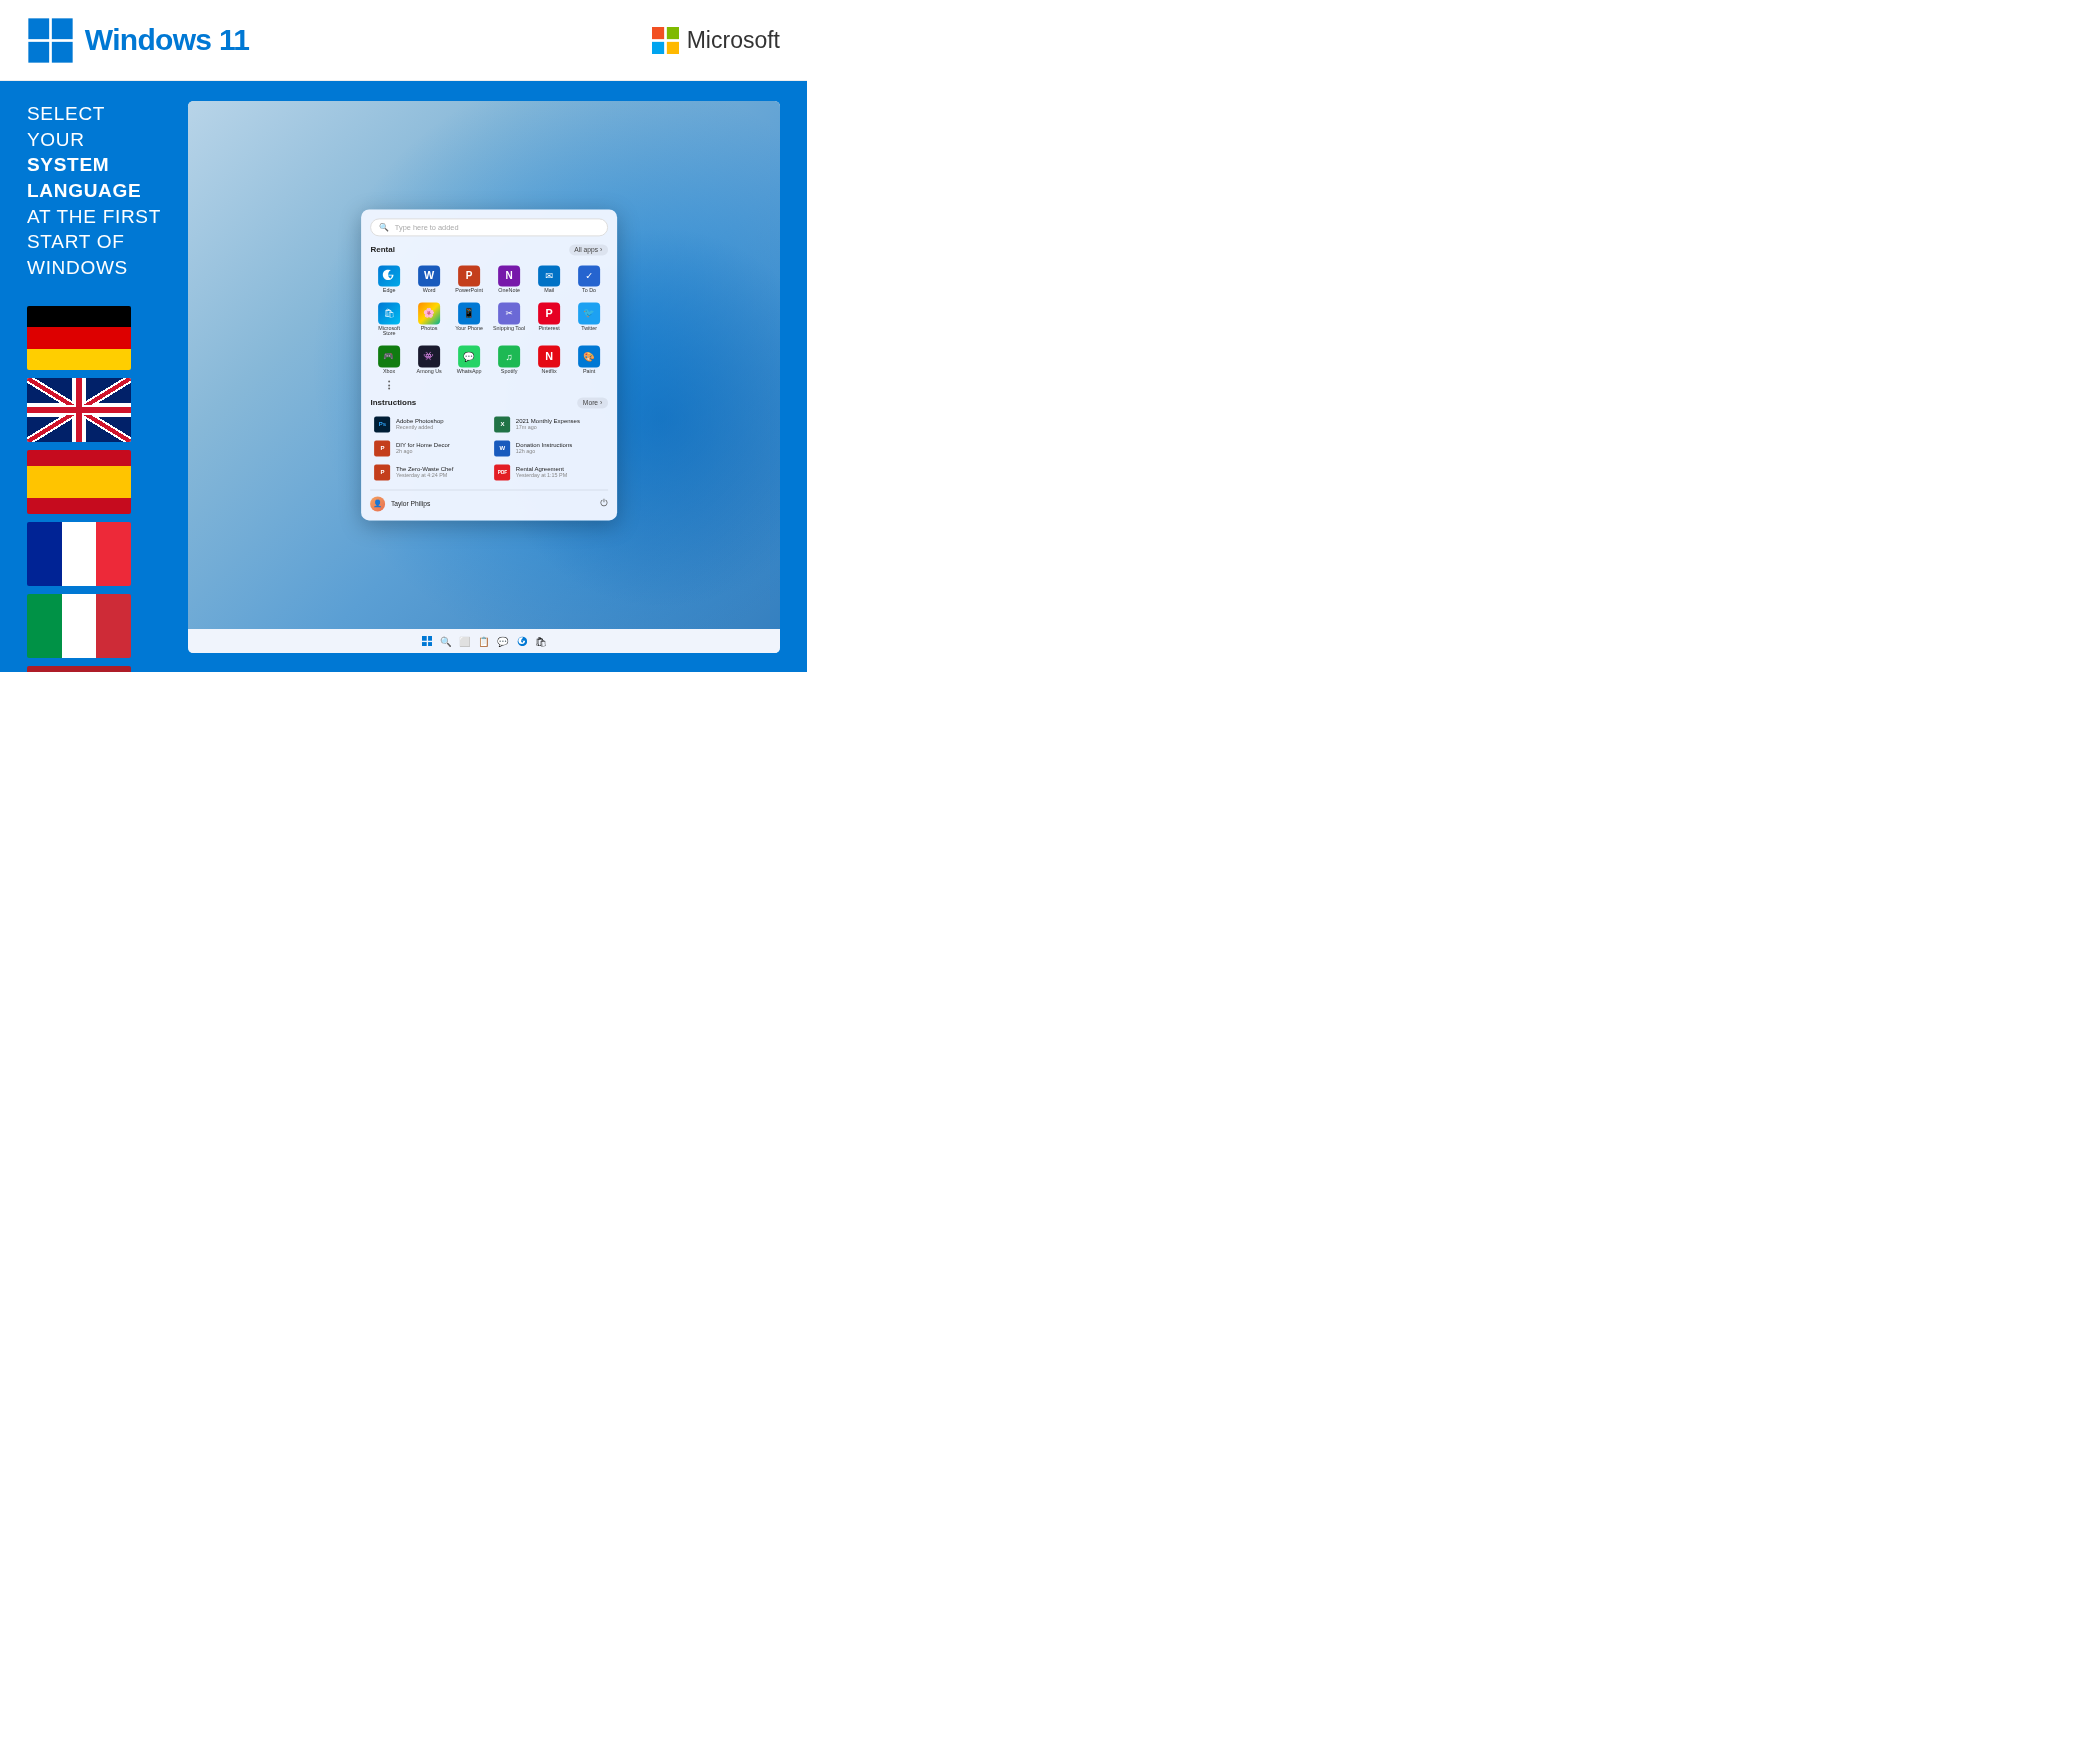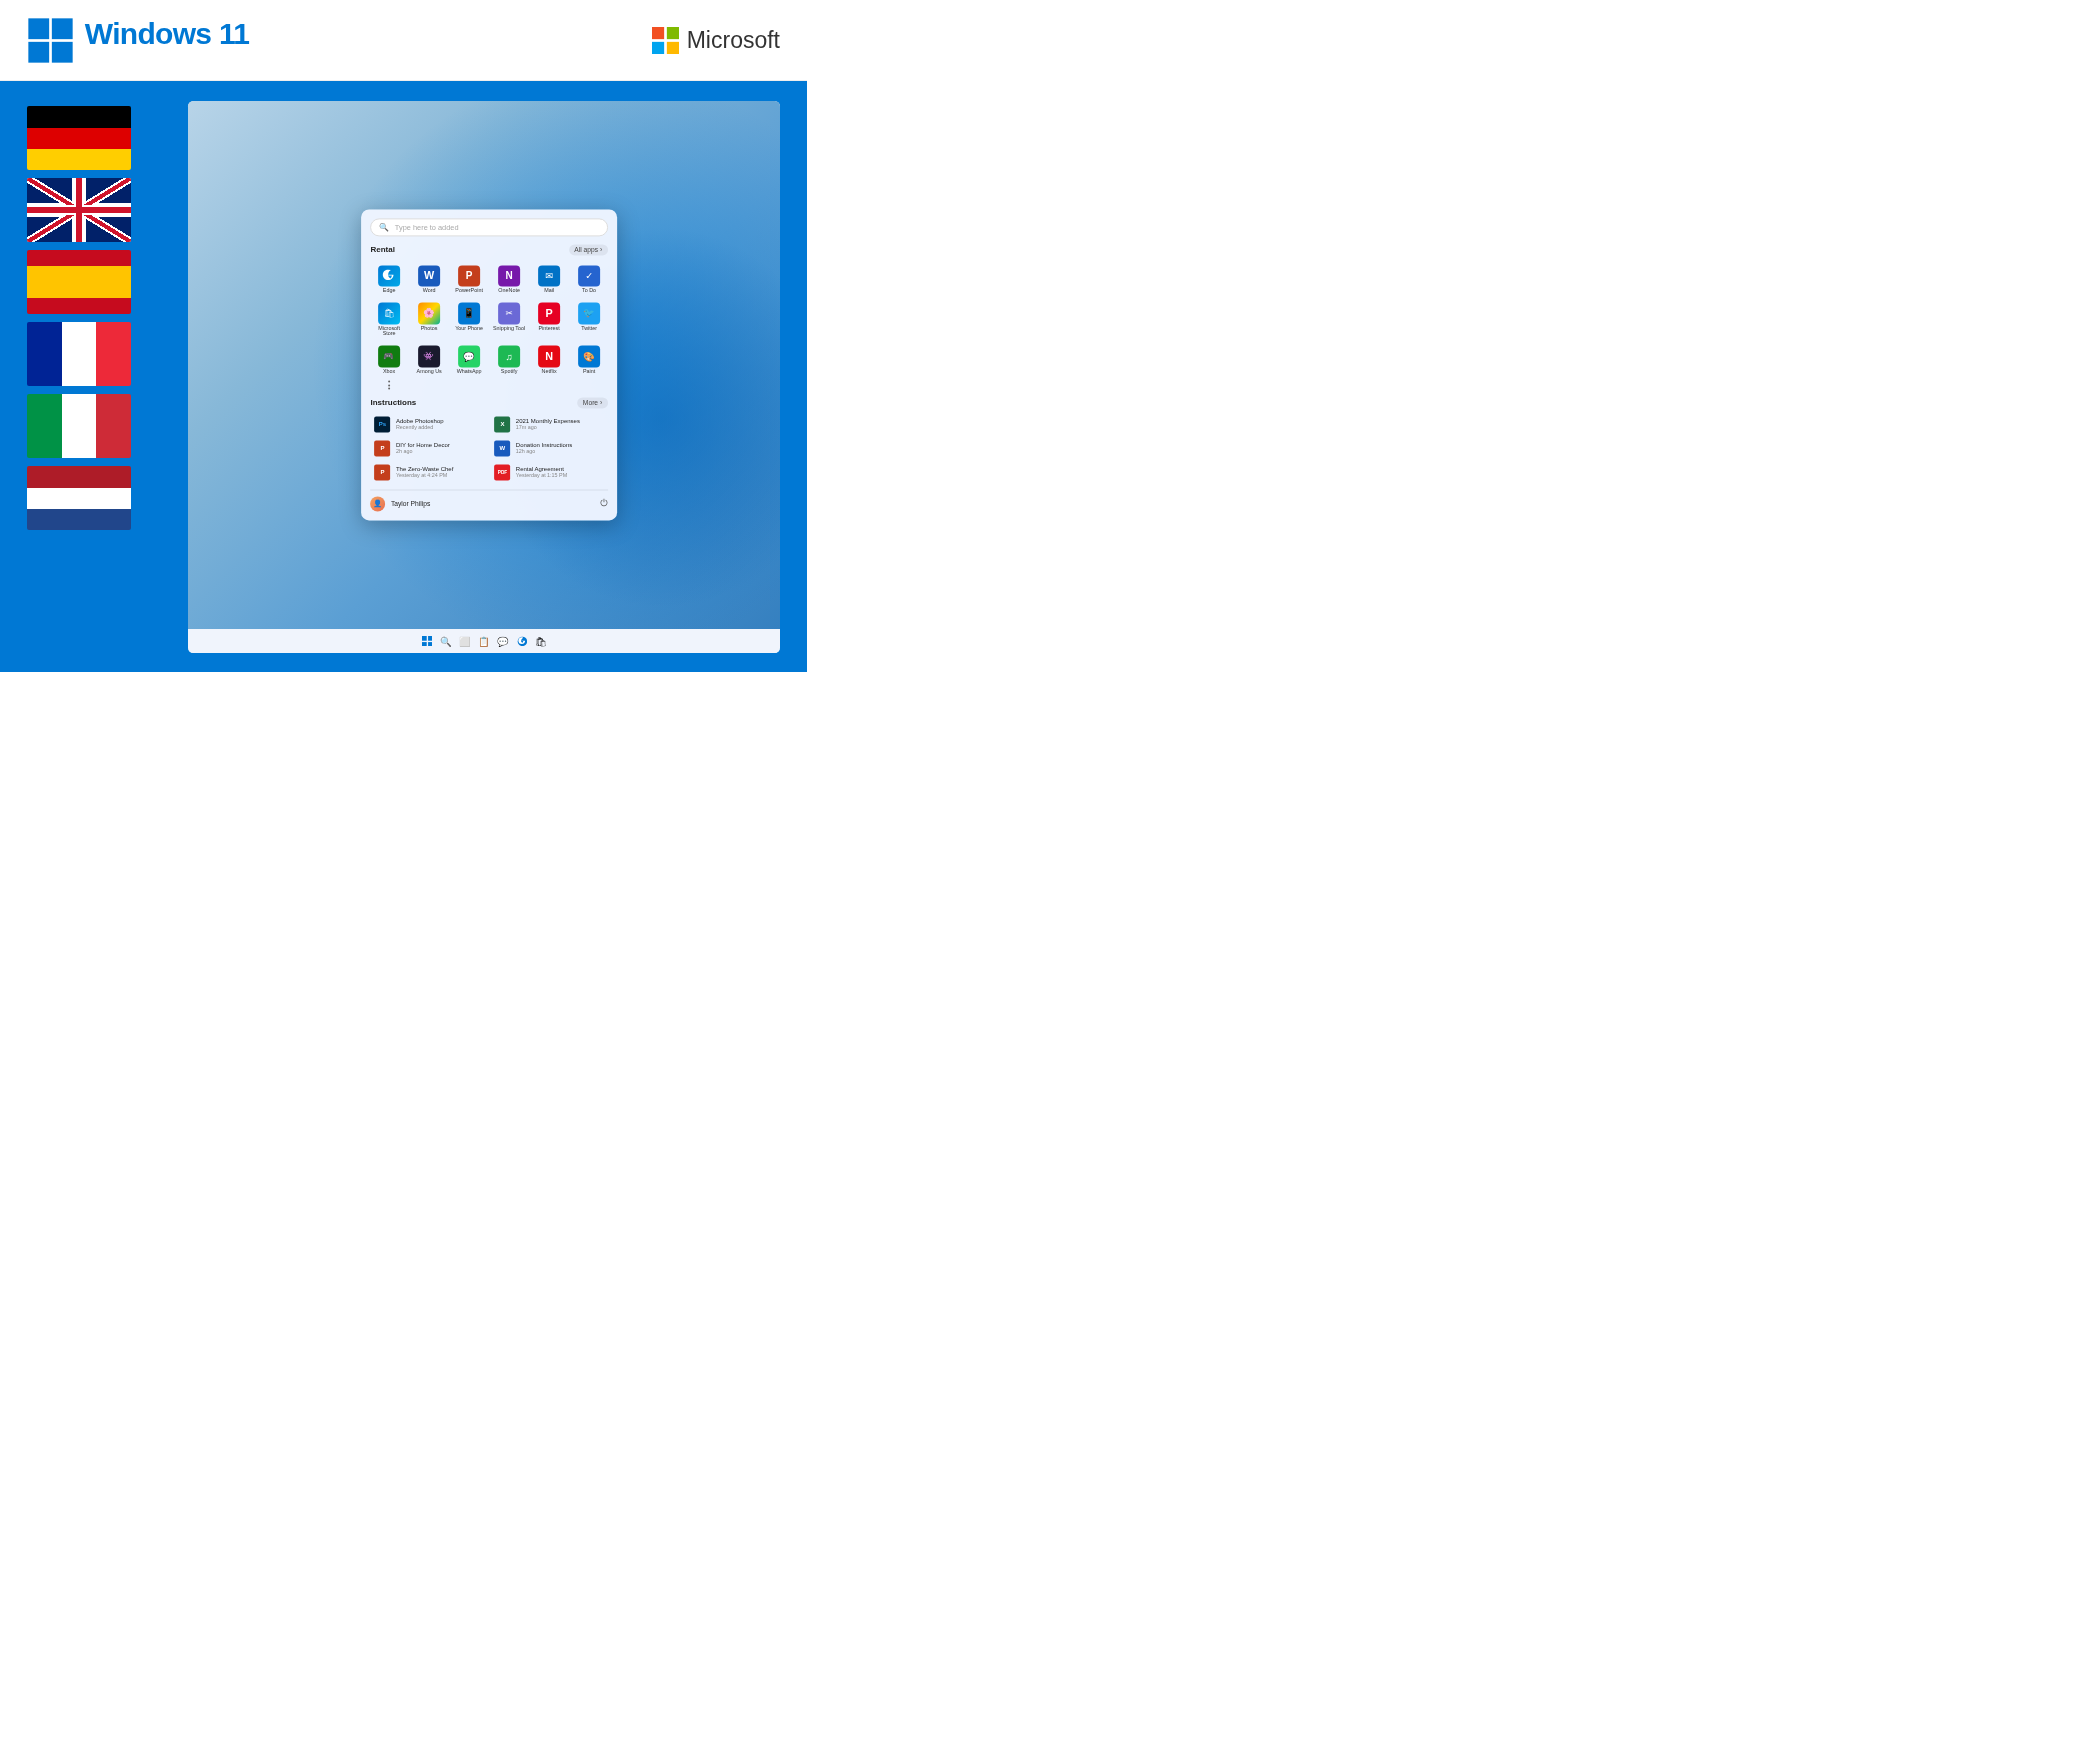--- a/index.html
+++ b/index.html
@@ -16,20 +16,21 @@
       background: white;
       padding: 12px 27px;
       display: flex;
       align-items: center;
       justify-content: space-between;
       border-bottom: 0.7px solid #eee;
       height: 81px;
     }
     .windows-brand {
       display: flex;
+      align-items: center;
       gap: 10.8px;
     }
     .win-logo {
       width: 47px;
       height: 47px;
     }
     .win-title {
       font-size: 30px;
       font-weight: 300;
       color: #0078d4;
@@ -427,20 +428,24 @@
       <rect x="22" y="22" width="18" height="18" fill="#ffb900"></rect>
     </svg>
     <div class="ms-title">Microsoft</div>
   </div>
 </div>
 
 <div class="blue-section">
 
   <div class="left-col">
     <div class="left-content">
+      <div class="headline">
+        <span>SELECT YOUR </span><strong>SYSTEM LANGUAGE</strong><br>
+        <span>AT THE FIRST START OF WINDOWS</span>
+      </div>
       <div class="flags-col">
 
         <div class="flag flag-de">
           <div class="stripe1"></div>
           <div class="stripe2"></div>
           <div class="stripe3"></div>
         </div>
 
         <div class="flag flag-uk" style="position:relative;">
           <div class="flag-uk-cross"></div>

